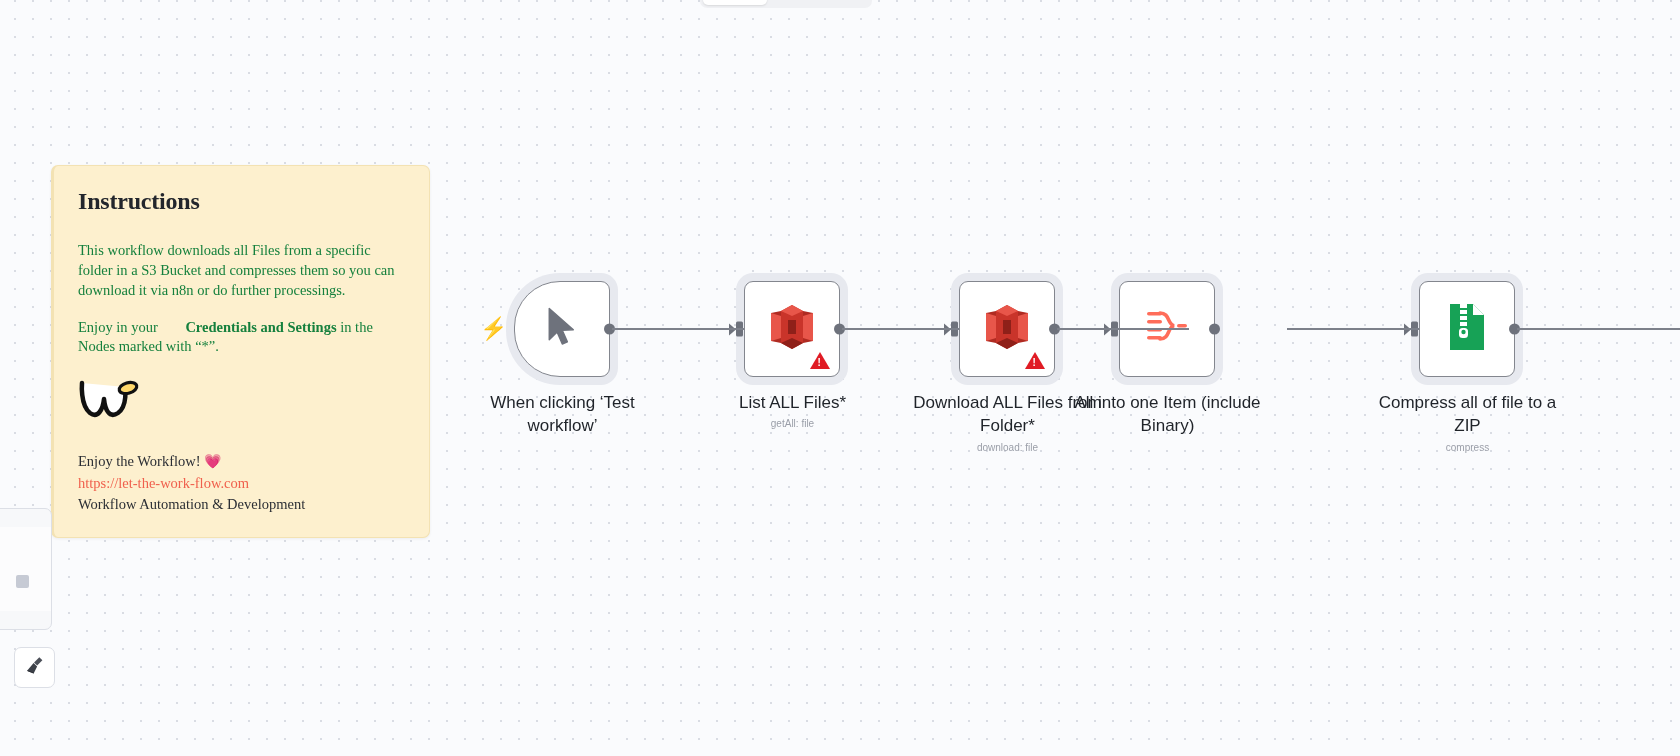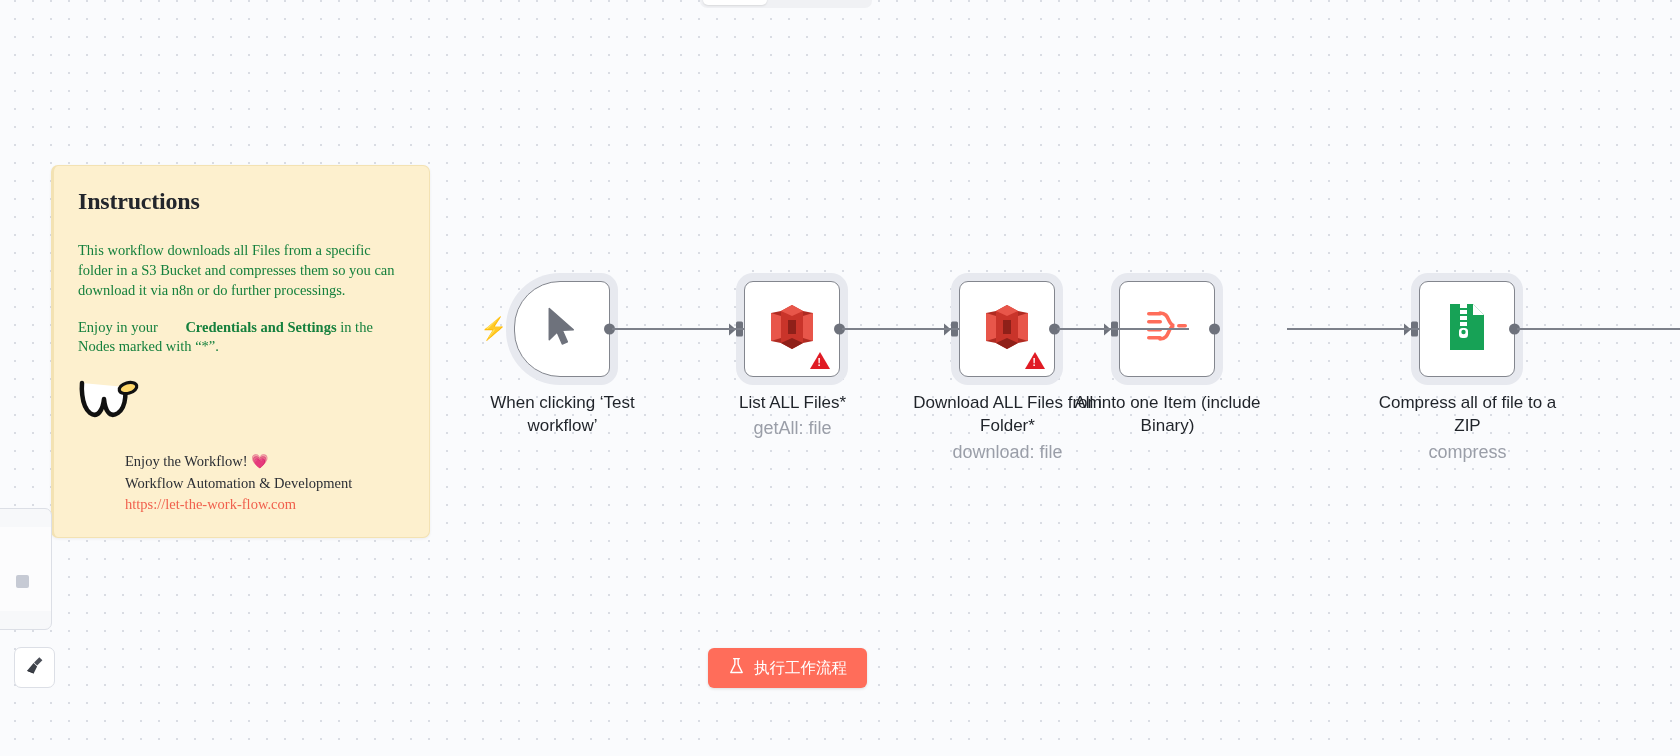--- a/index.html
+++ b/index.html
@@ -54,21 +54,21 @@
     font-size: 24px; font-weight: 700; color: #23262c;
     letter-spacing: -0.2px;
     margin-bottom: 26px;
   }
   #sticky p {
     font-size: 14.5px; line-height: 1.37; color: #15803d;
     margin-bottom: 17px;
   }
   #sticky p b { font-weight: 700; margin-left: 24px; }
   #logo { margin: 22px 0 26px 0; }
-  .note-foot { font-size: 14.5px; line-height: 1.45; color: #2b2e34; margin-left: 47px; }
+  .note-foot { font-size: 14.5px; line-height: 1.45; color: #2b2e34; }
   .note-foot a { color: #f0604d; text-decoration: none; }
   .heart { font-size: 14px; }
 
   
   .node-wrap {
     position: absolute;
     width: 112px;
     text-align: center;
   }
   .node-box {
@@ -86,21 +86,21 @@
     border-bottom-left-radius: 46px;
   }
   .node-label {
     margin-top: 14px;
     font-size: 17px; line-height: 1.38;
     color: #1f2329;
     width: 205px; margin-left: -46px;
   }
   .node-sub {
     margin-top: 4px;
-    font-size: 18px; color: #9a9ea8;
+    font-size: 10px; color: #9a9ea8;
     width: 205px; margin-left: -46px;
   }
   
   .port-out {
     position: absolute; right: -5.5px; top: 50%;
     width: 11px; height: 11px; border-radius: 50%;
     background: #6e727c; transform: translateY(-50%);
   }
   .port-in {
     position: absolute; left: -9px; top: 50%;
@@ -206,22 +206,22 @@
 
     <div id="logo">
       <svg width="66" height="42" viewBox="0 0 66 42" xmlns="http://www.w3.org/2000/svg">
         <path d="M4 4 C4 4, 2 26, 12 34 C20 40, 25 30, 26 20 C27 30, 31 40, 40 34 C50 27, 47 8, 47 8" fill="#ffffff" stroke="#111111" stroke-width="4.5" stroke-linecap="round" stroke-linejoin="round"></path>
         <ellipse cx="50" cy="9" rx="9" ry="5.2" fill="#ffd86b" stroke="#111111" stroke-width="3.2" transform="rotate(-16 50 9)"></ellipse>
       </svg>
     </div>
 
     <div class="note-foot">
       <div><span>Enjoy the Workflow!</span> <span class="heart">💗</span></div>
+      <div><a href="#">https://let-the-work-flow.com</a></div>
       <div>Workflow Automation &amp; Development</div>
-      <div><a href="#">https://let-the-work-flow.com</a></div>
     </div>
   </div>
 
   <div id="bolt">⚡</div>
 
   <div class="node-wrap" style="left:506px;top:281px;">
     <div class="node-box trigger">
       <span>
         <svg width="34" height="40" viewBox="0 0 24 28">
           <path d="M3 1 L3 23 L8.6 17.6 L12.2 26 L15.8 24.4 L12.2 16.3 L20 16 Z" fill="#6e727c" stroke="#6e727c" stroke-width="1" stroke-linejoin="round"></path>
@@ -328,23 +328,14 @@
   <div id="tidy">
     <span>
       <svg width="21" height="21" viewBox="0 0 24 24">
         <path d="M17.5 2.5 L21 6 L15 12 L11.5 8.5 Z" fill="#4b4f58"></path>
         <path d="M11 9 L15 13 L11 21 L3.5 18 Z" fill="#3c4048"></path>
         <path d="M4 18 L11 20.6" stroke="#2b2e34" stroke-width="1" fill="none"></path>
       </svg>
     </span>
   </div>
 
-  <button id="exec">
-    <span>
-      <svg width="17" height="18" viewBox="0 0 20 22">
-        <path d="M8 2 V9 L3 19 H17 L12 9 V2" fill="none" stroke="#ffffff" stroke-width="1.7" stroke-linejoin="round"></path>
-        <path d="M6.5 2 H13.5" stroke="#ffffff" stroke-width="1.7" stroke-linecap="round"></path>
-      </svg>
-    </span>
-    <span>执行工作流程</span>
-  </button>
 
 </div>
 
 </body></html>

